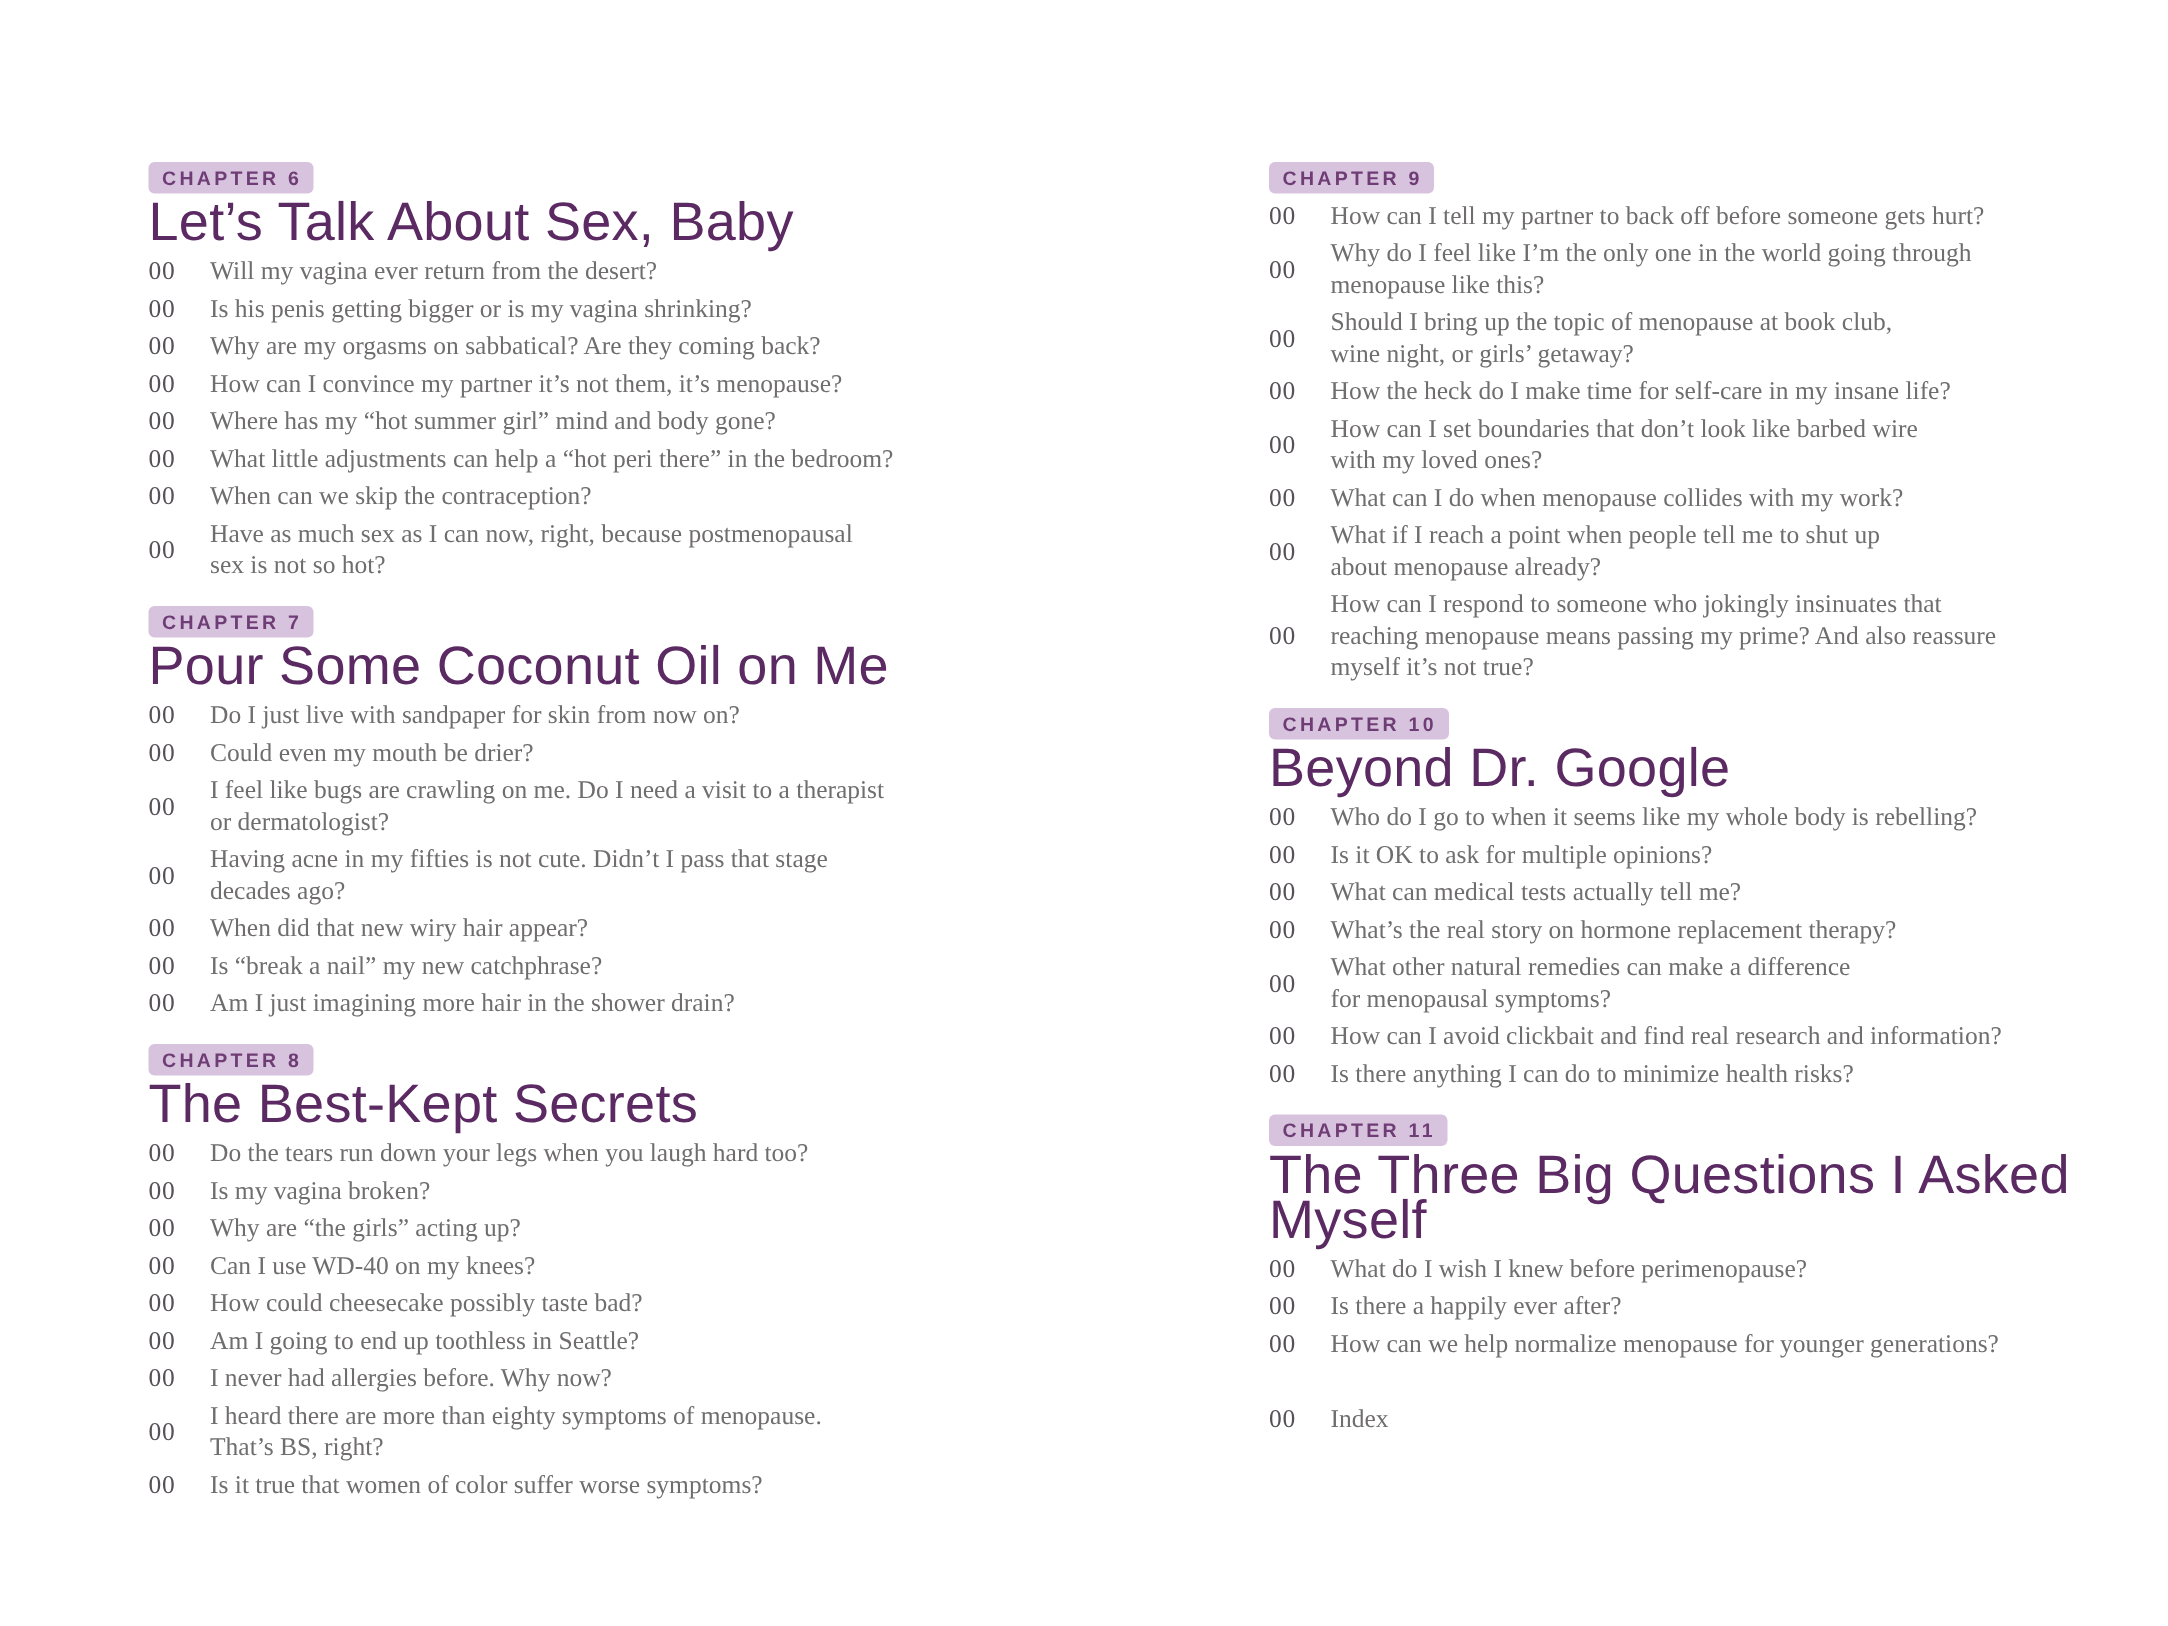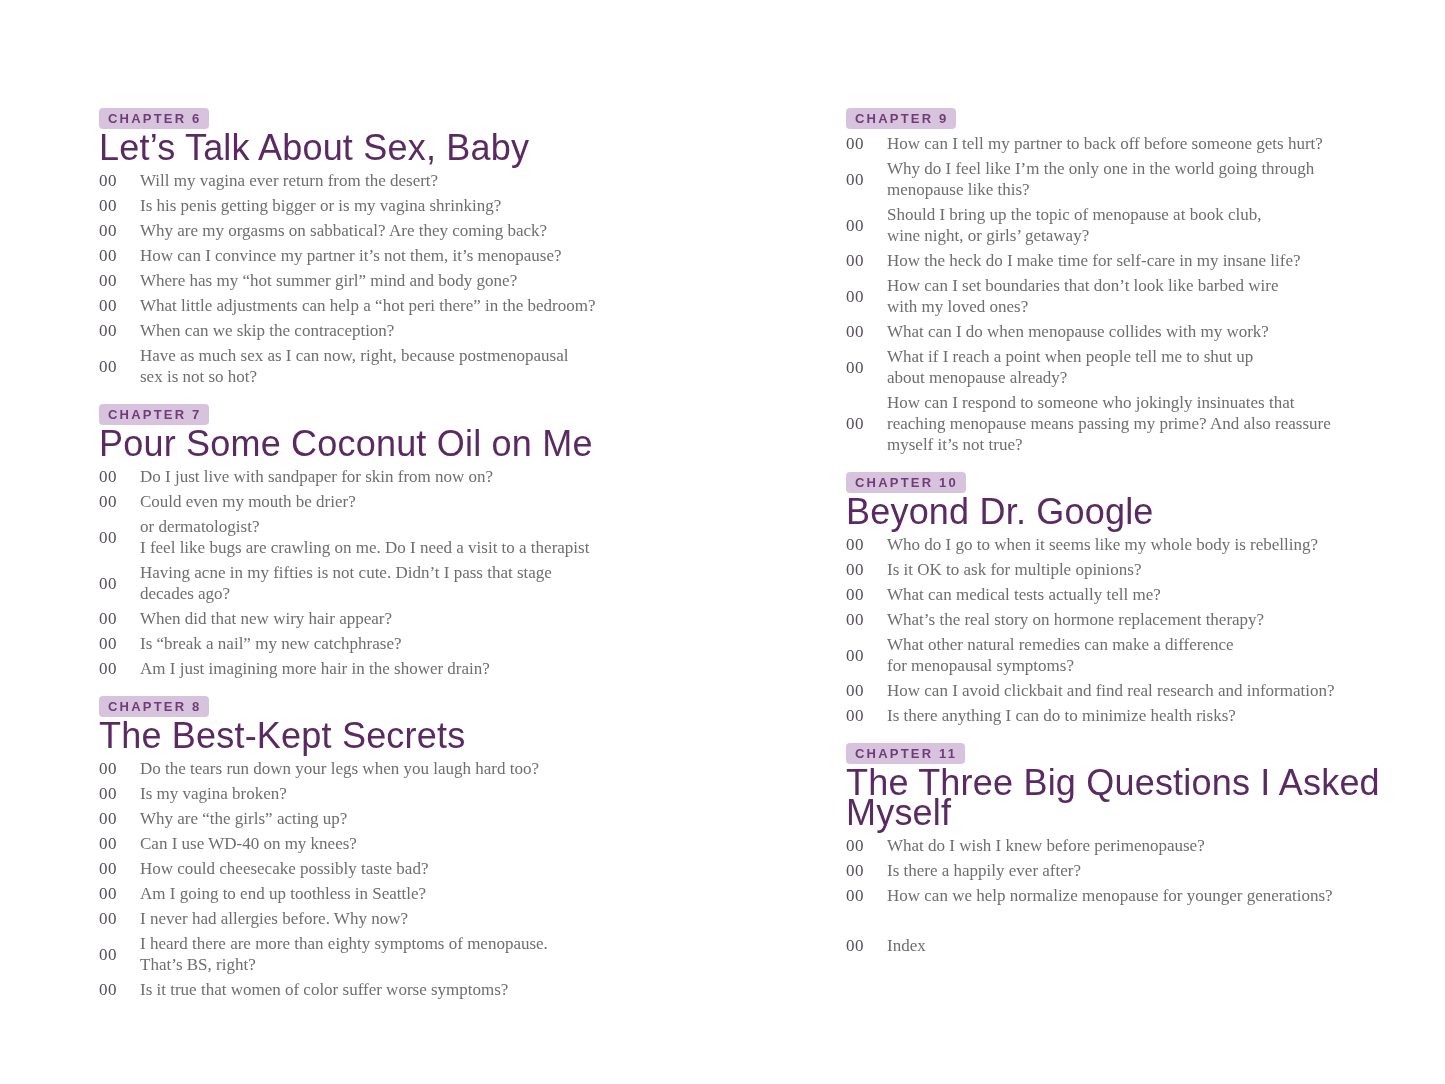--- a/index.html
+++ b/index.html
@@ -106,22 +106,22 @@
             <div class="item-line">Do I just live with sandpaper for skin from now on?</div>
           </div>
         </div><div class="toc-item">
           <div class="page-num">00</div>
           <div class="item-text">
             <div class="item-line">Could even my mouth be drier?</div>
           </div>
         </div><div class="toc-item">
           <div class="page-num">00</div>
           <div class="item-text">
+            <div class="item-line">I feel like bugs are crawling on me. Do I need a visit to a therapist</div>
             <div class="item-line">or dermatologist?</div>
-            <div class="item-line">I feel like bugs are crawling on me. Do I need a visit to a therapist</div>
           </div>
         </div><div class="toc-item">
           <div class="page-num">00</div>
           <div class="item-text">
             <div class="item-line">Having acne in my fifties is not cute. Didn’t I pass that stage</div>
             <div class="item-line">decades ago?</div>
           </div>
         </div><div class="toc-item">
           <div class="page-num">00</div>
           <div class="item-text">

